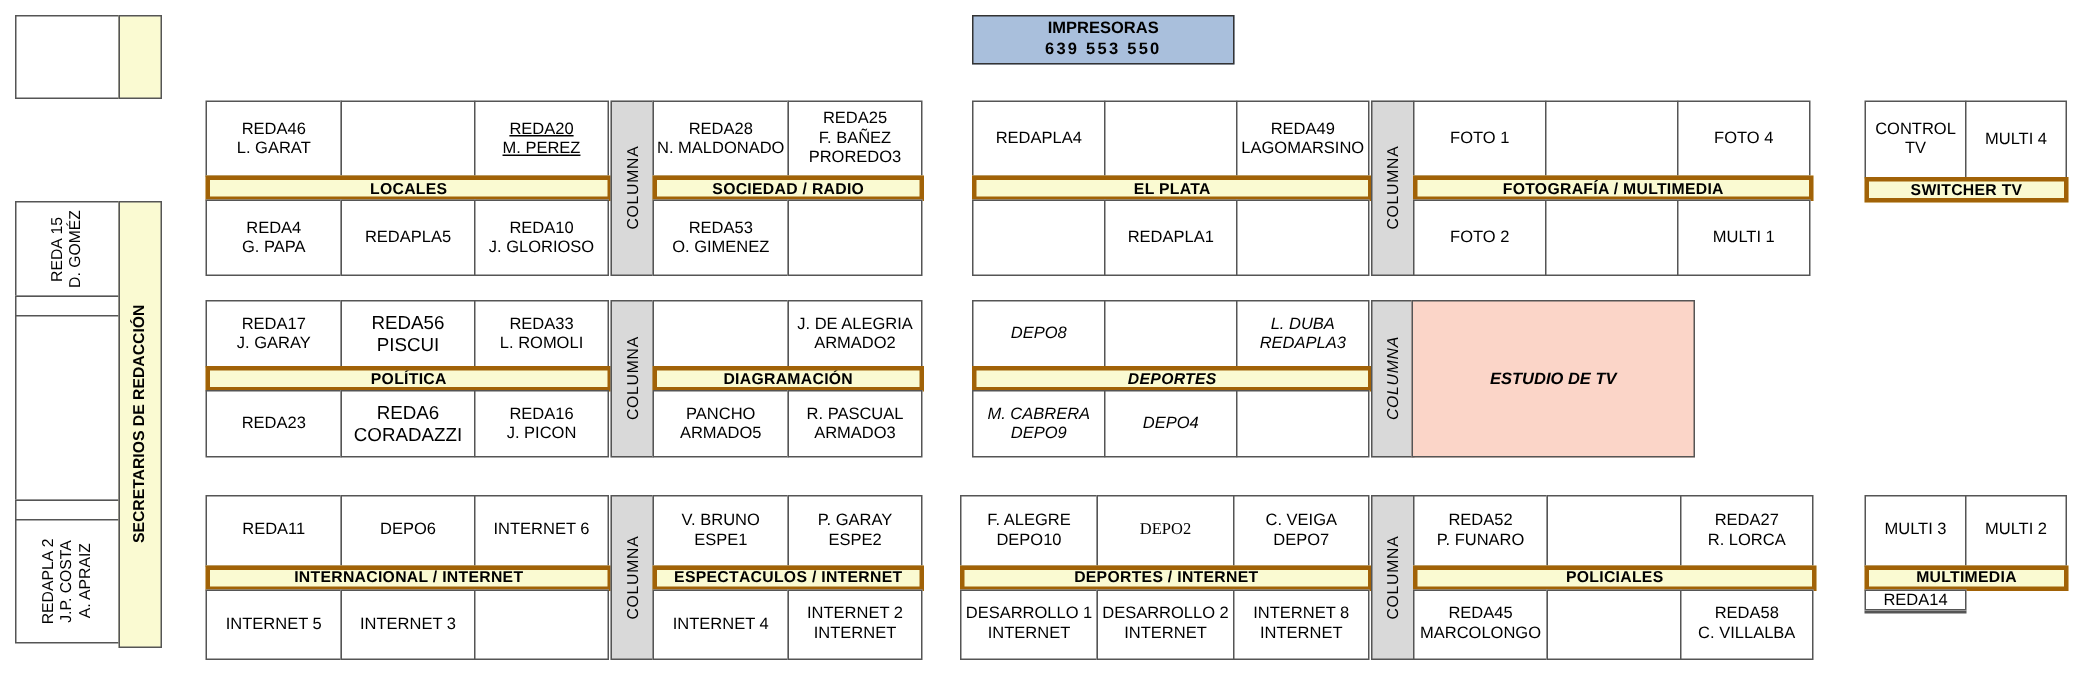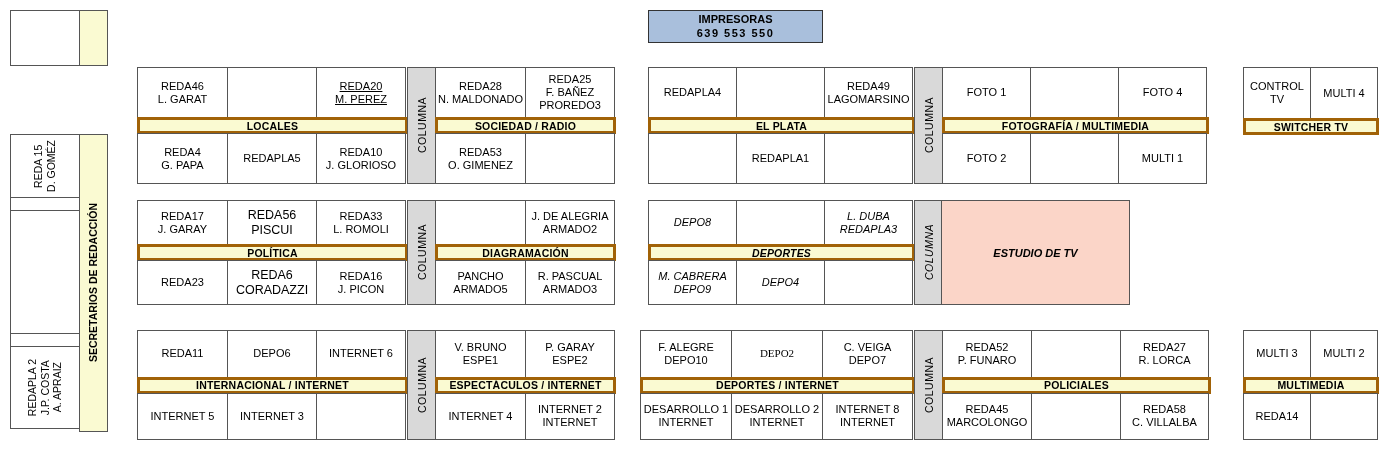--- a/index.html
+++ b/index.html
@@ -331,17 +331,17 @@
     </div>
   </div>
 </div>
 
 <div class="side abs" style="left:1243px;top:330px;width:136px;height:110px;">
   <div class="rowcells" style="height:46px;">
     <div class="cell" style="width:68px;">MULTI 3</div>
     <div class="cell" style="width:68px;">MULTI 2</div>
   </div>
   <div class="band">MULTIMEDIA</div>
-  <div class="rowcells" style="height:46px;">
+  <div class="rowcells" style="height:46px;flex-direction:column;">
     <div class="cell" style="width:68px;">REDA14</div>
     <div class="cell" style="width:68px;"></div>
   </div>
 </div>
 
 </body></html>

